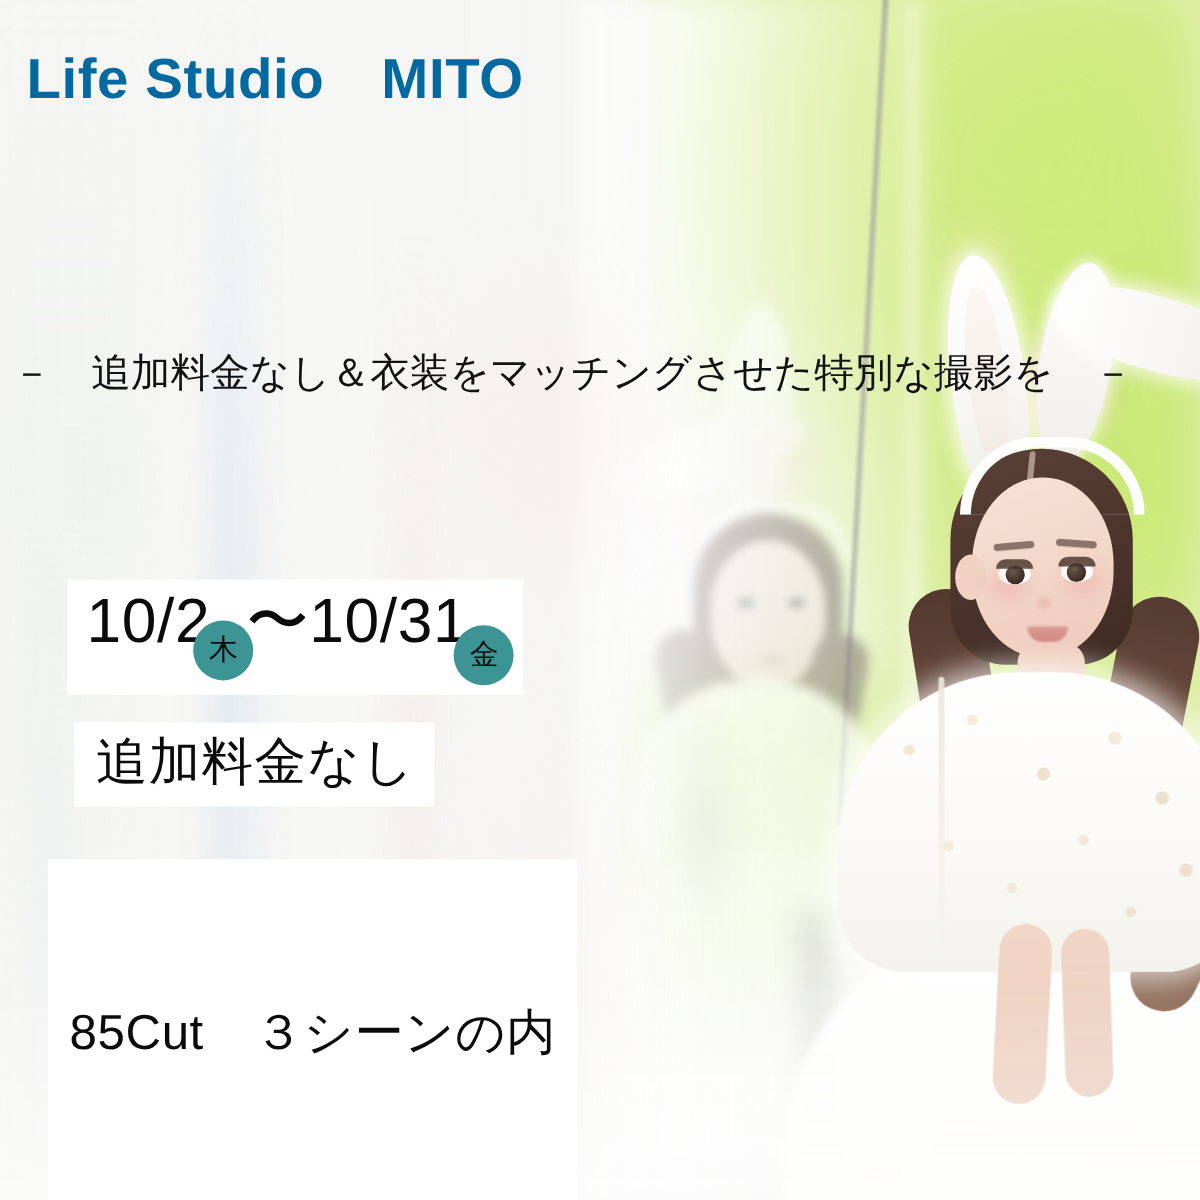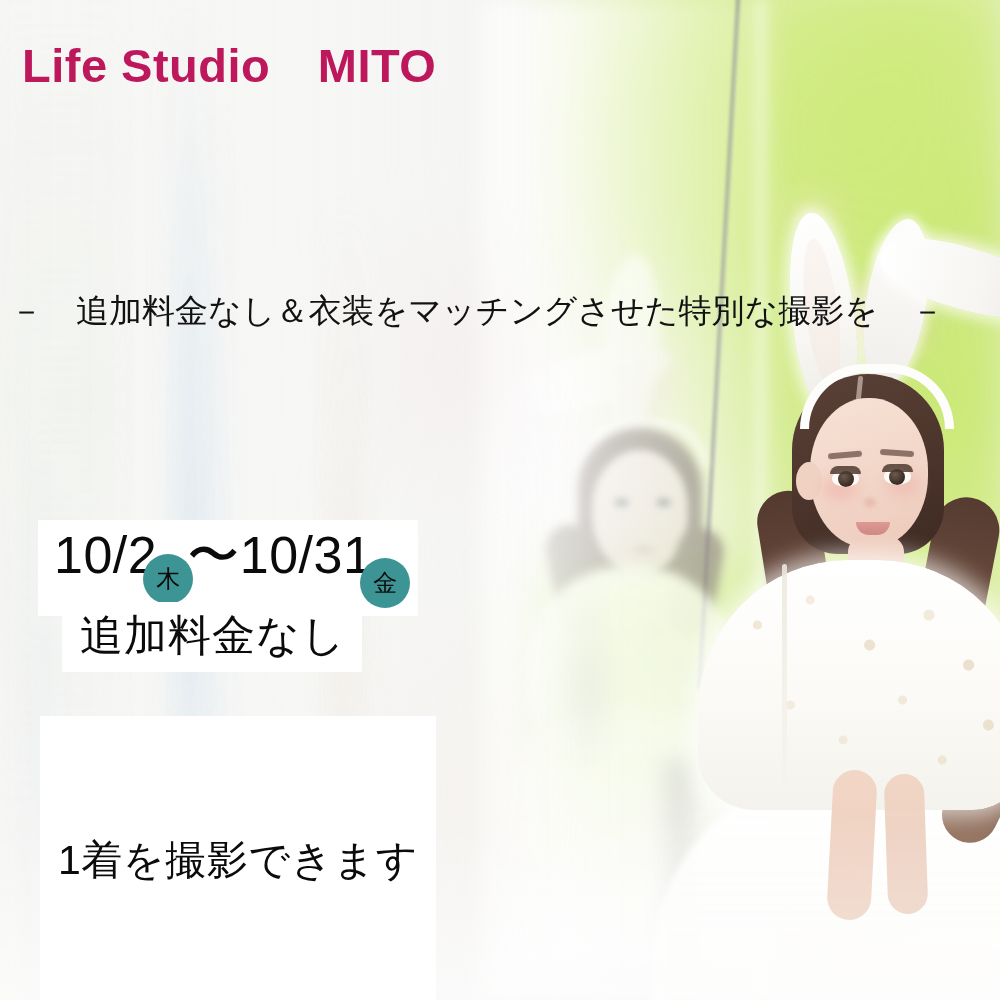--- a/index.html
+++ b/index.html
@@ -199,40 +199,40 @@
     position:absolute;left:0;top:0;bottom:0;width:560px;
     background:linear-gradient(to right,rgba(246,246,244,.99) 0%,rgba(246,246,244,.93) 55%,rgba(246,246,244,.30) 88%,rgba(246,246,244,0) 100%);
   }
 
   
   .txt{position:absolute;inset:0;}
 
   .brand{
     position:absolute;left:22px;top:42px;
     font-size:47px;font-weight:700;letter-spacing:.5px;
-    color:#be185d;white-space:pre;line-height:1;
+    color:#0369a1;white-space:pre;line-height:1;
   }
   .headline{
     position:absolute;left:18px;top:124px;
     font-size:92px;font-weight:700;letter-spacing:1px;
     color:#2c5c56;white-space:pre;line-height:1.08;
   }
   .subline{
     position:absolute;left:10px;top:293px;width:982px;
     font-size:33px;font-weight:400;color:#121212;
     white-space:pre;line-height:1.1;
   }
 
   .wbox{
     position:absolute;background:#ffffff;
     color:#0b0b0b;white-space:pre;
   }
   .box-date{
-    left:38px;top:483px;padding:6px 14px 8px 16px;
-    font-size:52px;line-height:1.12;letter-spacing:.5px;margin-top:37px;
+    left:56px;top:483px;padding:6px 14px 8px 16px;
+    font-size:52px;line-height:1.12;letter-spacing:.5px;
   }
   .box-fee{
     left:38px;top:602px;padding:8px 16px 10px 18px;
     font-size:43px;line-height:1.2;letter-spacing:1px;margin-left:24px;
   }
   .box-cut{
     left:40px;top:716px;padding:8px 18px 10px 18px;
     font-size:41px;line-height:1.33;letter-spacing:.5px;
   }
 
@@ -337,17 +337,18 @@
     <div class="brand">Life Studio　MITO</div>
 
 
     <div class="subline">－　追加料金なし＆衣装をマッチングさせた特別な撮影を　－</div>
 
     <div class="wbox box-date"><span>10/2</span><span class="dbadge">木</span><span>〜</span><span>10/31</span><span class="dbadge b2">金</span></div>
 
     <div class="wbox box-fee">追加料金なし</div>
 
     <div class="wbox box-cut">
+      <div>85Cut　３シーンの内</div>
       <div style="text-align:center">1着を撮影できます</div>
     </div>
 
   </div>
 </div>
 
 </body></html>

